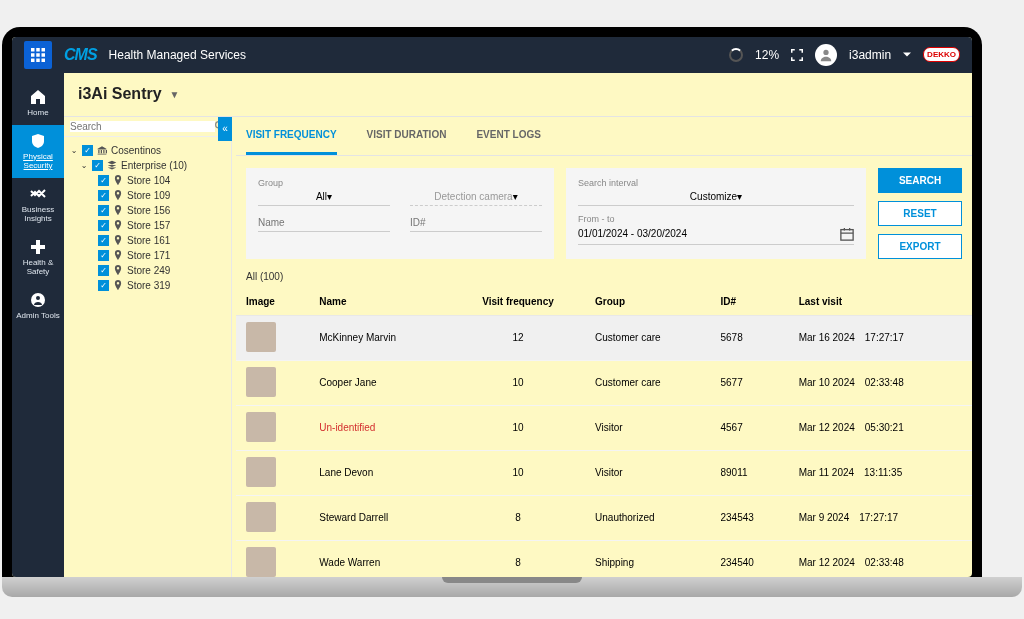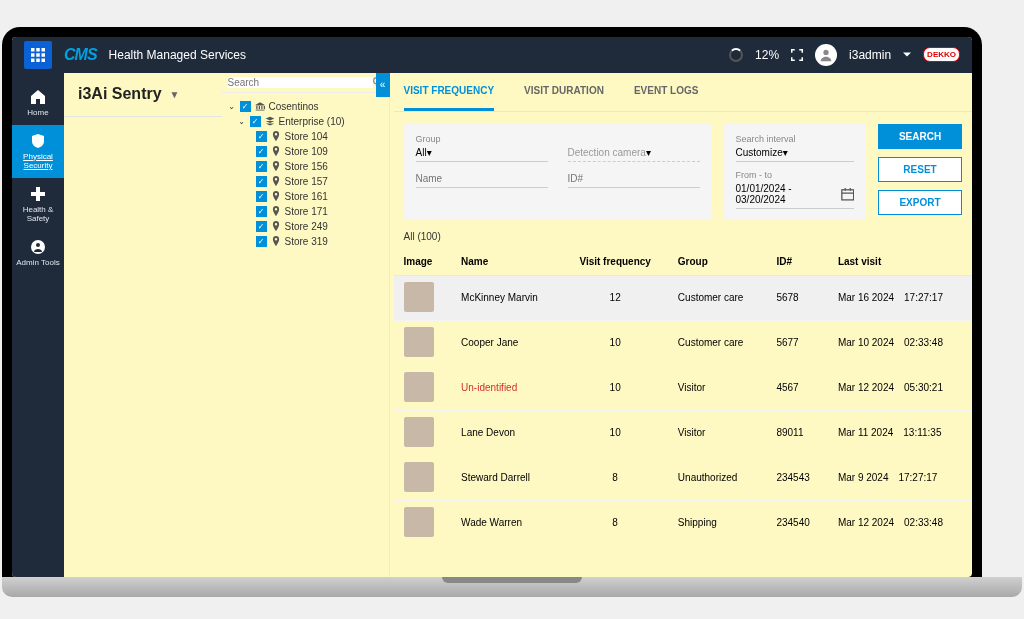--- a/index.html
+++ b/index.html
@@ -14,21 +14,21 @@
 .cms-logo { font-weight:bold; font-style:italic; color:#00a0e3; font-size:16px; margin-right:12px; letter-spacing:-1px;}
 .topbar-right { margin-left:auto; display:flex; align-items:center; gap:12px; }
 .progress-ring { width:14px; height:14px; border:2px solid #555; border-top-color:#fff; border-radius:50%; }
 .avatar-sm { width:22px; height:22px; border-radius:50%; background:#fff; display:flex; align-items:center; justify-content:center; }
 .badge-red { background:#fff; color:#d00; font-size:8px; font-weight:bold; padding:2px 3px; border-radius:7px; border:1px solid #d00;}
 .main { flex:1; display:flex; overflow:hidden;}
 .iconbar { width:52px; background:#1f2a3a; display:flex; flex-direction:column; align-items:center; padding-top:8px; color:#dfe6ee; font-size:8px; text-align:center; }
 .iconbar-item { padding:8px 2px; width:100%; cursor:pointer; }
 .iconbar-item.active { background:#0090da; color:#fff;text-decoration:underline;}
 .iconbar-item svg { display:block; margin:0 auto 3px auto; }
-.contentwrap { flex:1; display:flex; overflow:hidden;}
+.contentwrap { flex:1; display:flex; flex-direction:column; overflow:hidden;}
 .subheader { height:44px; border-bottom:1px solid #e4e4e4; display:flex; align-items:center; padding:0 14px; }
 .subheader-title { font-size:16px; font-weight:bold; color:#222; margin-right:8px;}
 .caret { font-size:10px; color:#666; margin-right:28px;}
 .subnav { display:flex; gap:30px; font-size:10px; font-weight:bold; color:#888; }
 .subnav-item { padding:16px 0;}
 .subnav-item.active { color:#0090da; border-bottom:2px solid #0090da;}
 .bodyrow { flex:1; display:flex; overflow:hidden; }
 .treepanel { width:168px; border-right:1px solid #e8e8e8; font-size:10px; color:#333; position:relative; }
 .tree-search { display:flex; align-items:center; border-bottom:1px solid #eee; padding:4px 6px;}
 .tree-search input { border:none; outline:none; font-size:10px; flex:1; color:#888;}
@@ -41,21 +41,21 @@
 .caret-sm { font-size:8px; width:8px; display:inline-block; text-align:center;}
 .pin-icon, .bank-icon, .layers-icon { width:10px; height:10px; }
 .rightpane { flex:1; display:flex; flex-direction:column; overflow:hidden; padding-left:4px;}
 .tabs { display:flex; gap:30px; border-bottom:1px solid #e4e4e4; padding:0 10px; font-size:10px; font-weight:bold; color:#666;}
 .tabs-item { padding:12px 0;}
 .tabs-item.active { color:#0090da; border-bottom:3px solid #0090da;}
 .filters { display:flex; gap:12px; padding:12px 10px;}
 .filter-card { background:#f5f5f5; padding:10px 12px; flex:1; display:flex; flex-direction:column; gap:8px; font-size:10px;}
 .filter-label { font-size:9px; color:#888;}
 .filter-input-row { display:flex; gap:20px; align-items:flex-end;}
-.select-box { border-bottom:1px solid #ccc; padding:3px 0; display:flex; justify-content:flex-start; min-width:110px;}
+.select-box { border-bottom:1px solid #ccc; padding:3px 0; display:flex; justify-content:center; min-width:110px;}
 .select-box.dashed { border-bottom-style:dashed;}
 .text-input { border:none; border-bottom:1px solid #ccc; background:transparent; font-size:10px; padding:3px 0; flex:1; outline:none;}
 .date-box { display:flex; justify-content:space-between; align-items:center; border-bottom:1px solid #ccc; padding:3px 0;}
 .action-col { display:flex; flex-direction:column; gap:8px; width:84px;}
 .btn { border:1px solid #0090da; padding:6px 0; font-size:10px; font-weight:bold; text-align:center; cursor:pointer; color:#0090da; background:#fff;}
 .btn.primary { background:#0090da; color:#fff;}
 .count-label { font-size:10px; color:#333; padding:0 10px 6px 10px;}
 .table { width:100%; font-size:10px; border-collapse:collapse;}
 .table th { text-align:left; font-weight:bold; padding:8px 10px; border-bottom:1px solid #e8e8e8;}
 .table td { padding:6px 10px; border-bottom:1px solid #f4f4f4; vertical-align:middle;}
@@ -117,20 +117,26 @@
               </svg>
         <div>Home</div>
       </div>
       <div class="iconbar-item active">
         <svg width="16" height="16" viewBox="0 0 16 16" fill="#fff">
                 <path d="M8 1L2 3v5c0 4 3 6 6 7 3-1 6-3 6-7V3z"></path>
               </svg>
         <div>Physical Security</div>
       </div>
       <div class="iconbar-item">
+        <svg width="16" height="16" viewBox="0 0 16 16" fill="none" stroke="#fff" stroke-width="2">
+                <path d="M1 10l4-4 4 4 6-6M1 5l4 4 4-4 6 6"></path>
+              </svg>
+        <div>Business Insights</div>
+      </div>
+      <div class="iconbar-item">
         <svg width="16" height="16" viewBox="0 0 16 16" fill="#fff">
                 <rect x="6" y="1" width="4" height="14"></rect>
                 <rect x="1" y="6" width="14" height="4"></rect>
               </svg>
         <div>Health &amp; Safety</div>
       </div>
       <div class="iconbar-item">
         <svg width="16" height="16" viewBox="0 0 16 16" fill="#fff">
                 <circle cx="8" cy="8" r="7"></circle>
                 <circle cx="8" cy="6" r="2" fill="#1f2a3a"></circle>

